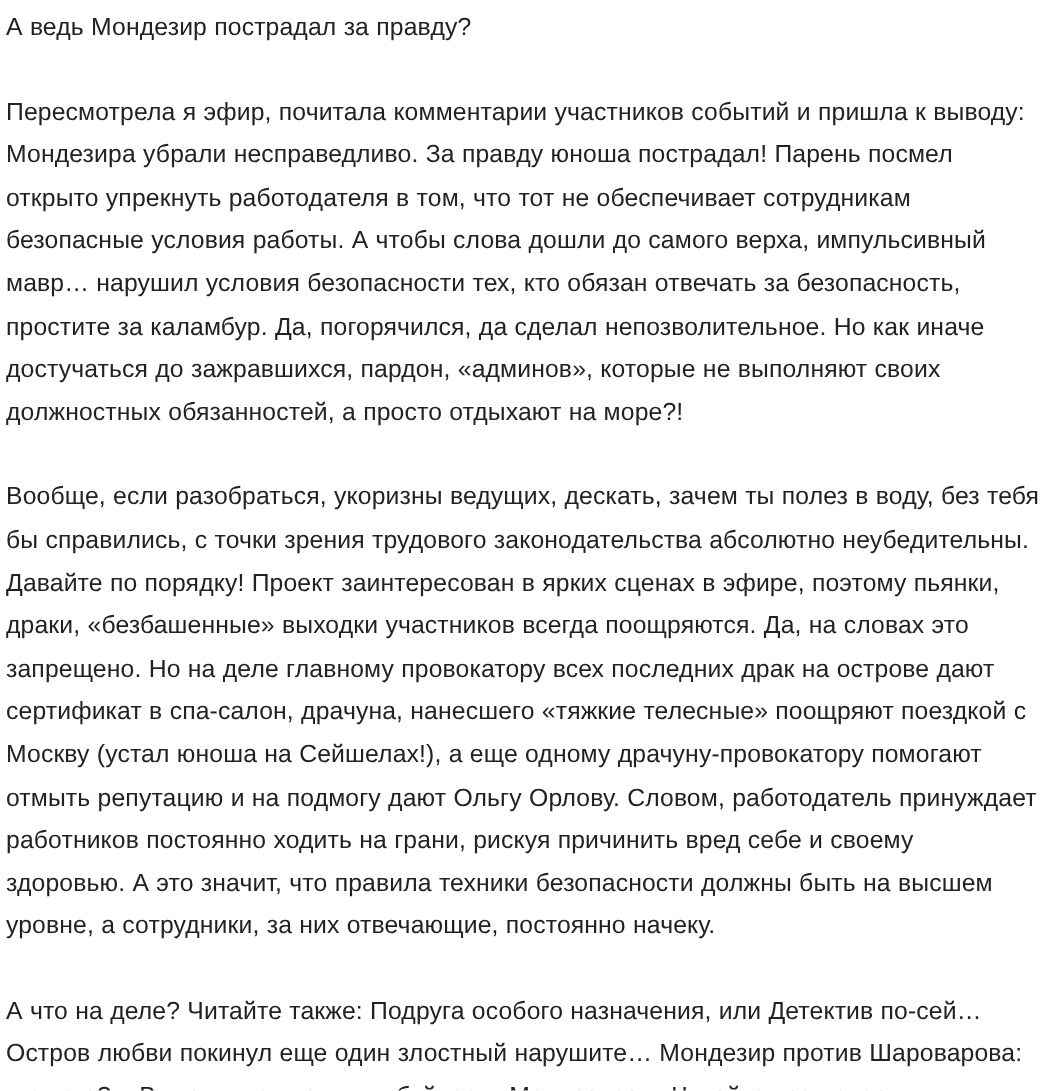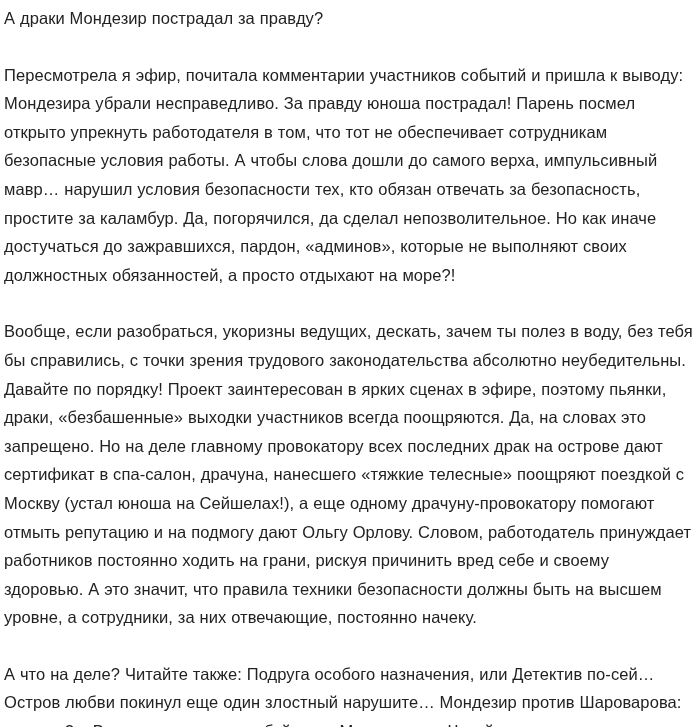--- a/index.html
+++ b/index.html
@@ -35,21 +35,21 @@
   }
   .para.heading {
     margin-bottom: 28px;
   }
 </style>
 </head>
 <body style="background: rgb(255, 255, 255); color: rgb(34, 34, 34);">
 
 <div id="article-root">
 
-  <p class="para heading">А драки Мондезир пострадал за правду?</p>
+  <p class="para heading">А ведь Мондезир пострадал за правду?</p>
 
   <p class="para">Пересмотрела я эфир, почитала комментарии участников событий и пришла к выводу: Мондезира убрали несправедливо. За правду юноша пострадал! Парень посмел открыто упрекнуть работодателя в том, что тот не обеспечивает сотрудникам безопасные условия работы. А чтобы слова дошли до самого верха, импульсивный мавр… нарушил условия безопасности тех, кто обязан отвечать за безопасность, простите за каламбур. Да, погорячился, да сделал непозволительное. Но как иначе достучаться до зажравшихся, пардон, «админов», которые не выполняют своих должностных обязанностей, а просто отдыхают на море?!</p>
 
   <p class="para">Вообще, если разобраться, укоризны ведущих, дескать, зачем ты полез в воду, без тебя бы справились, с точки зрения трудового законодательства абсолютно неубедительны. Давайте по порядку! Проект заинтересован в ярких сценах в эфире, поэтому пьянки, драки, «безбашенные» выходки участников всегда поощряются. Да, на словах это запрещено. Но на деле главному провокатору всех последних драк на острове дают сертификат в спа-салон, драчуна, нанесшего «тяжкие телесные» поощряют поездкой с Москву (устал юноша на Сейшелах!), а еще одному драчуну-провокатору помогают отмыть репутацию и на подмогу дают Ольгу Орлову. Словом, работодатель принуждает работников постоянно ходить на грани, рискуя причинить вред себе и своему здоровью. А это значит, что правила техники безопасности должны быть на высшем уровне, а сотрудники, за них отвечающие, постоянно начеку.</p>
 
   <p class="para">А что на деле? Читайте также: Подруга особого назначения, или Детектив по-сей… Остров любви покинул еще один злостный нарушите… Мондезир против Шароварова: кто кого?... Выяснились причины буйности Мондезира… Читайте все новости Анастасия Ендальцева.</p>
 
 </div>
 
 </body></html>

